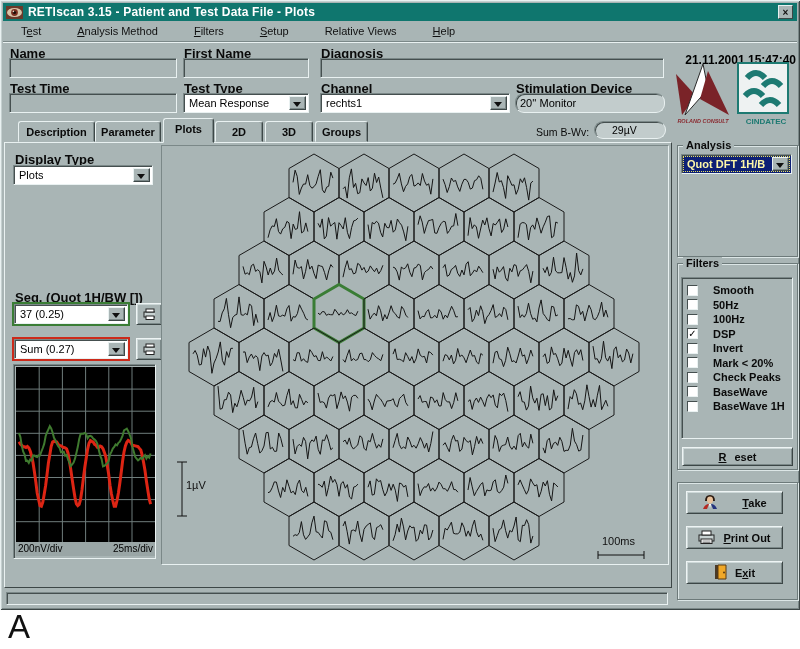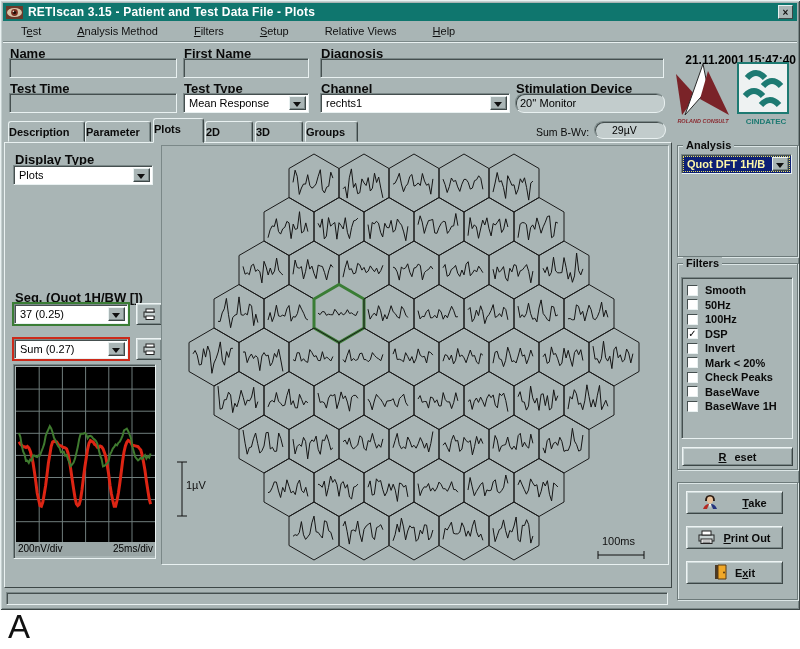--- a/index.html
+++ b/index.html
@@ -26,36 +26,36 @@
   .combo .cval{position:absolute;left:5px;top:3px;white-space:nowrap;overflow:hidden;max-width:calc(100% - 22px);}
   .cbtn{position:absolute;right:2px;top:2px;bottom:2px;width:15px;background:#a9b5b5;
         border:1px solid;border-color:#e9f1f1 #3d4747 #3d4747 #e9f1f1;box-shadow:inset -1px -1px 0 #7b8888;}
   .cbtn::after{content:"";position:absolute;left:3px;top:5px;border:4px solid transparent;border-top:5px solid #101010;}
   .combo.sel{background:#0c1f75;outline:1px dotted #e8e060;outline-offset:-3px;}
   .combo.sel .cval{color:#fdf6a8;font-weight:bold;}
   .combo.greenb{outline:2px solid #3a7d35;outline-offset:0px;}
   .combo.redb{outline:2px solid #cc2a1a;outline-offset:0px;}
   .tab{position:absolute;top:121px;height:21px;background:#a9b5b5;border:1px solid;
        border-color:#e9f1f1 #3d4747 #a9b5b5 #e9f1f1;border-radius:3px 3px 0 0;box-shadow:inset -1px 0 0 #7b8888;
-       font-size:11px;font-weight:bold;line-height:20px;color:#0a0a0a;box-sizing:border-box;}
+       font-size:11px;font-weight:bold;text-align:center;line-height:20px;color:#0a0a0a;box-sizing:border-box;margin-left:10px;}
   .tab.active{top:118px;height:25px;z-index:5;}
   .mainpanel{position:absolute;left:4px;top:142px;width:668px;height:446px;background:#a9b5b5;
              border:1px solid;border-color:#e9f1f1 #3d4747 #3d4747 #e9f1f1;box-sizing:border-box;z-index:2;}
   .hexarea{position:absolute;left:156px;top:2px;width:508px;height:420px;
            border:1px solid;border-color:#7b8888 #e9f1f1 #e9f1f1 #7b8888;box-sizing:border-box;}
   .statusstrip{position:absolute;left:6px;top:592px;width:662px;height:13px;}
   .groupbox{position:absolute;border:1px solid #6d7a7a;box-shadow:inset 1px 1px 0 #dce6e6,1px 1px 0 #dce6e6;}
   .gblabel{position:absolute;top:-7px;left:5px;background:#a9b5b5;padding:0 3px;font-size:11px;font-weight:bold;color:#0a0a0a;}
   .btn{position:absolute;background:#a9b5b5;border:1px solid;border-color:#eef4f4 #3c4646 #3c4646 #eef4f4;
        box-shadow:inset 1px 1px 0 #cdd8d8,inset -1px -1px 0 #7b8888;font-size:11px;font-weight:bold;color:#0a0a0a;
        display:flex;align-items:center;justify-content:center;box-sizing:border-box;font-family:"Liberation Sans",sans-serif;gap:8px;}
   .chkrow{display:flex;align-items:center;height:14.5px;padding-left:5px;}
   .chk{width:11px;height:11px;background:#fff;border:1px solid;border-color:#454f4f #e9f1f1 #e9f1f1 #454f4f;
        box-sizing:border-box;font-size:10px;line-height:9px;text-align:center;color:#000;flex:0 0 auto;}
-  .chklbl{margin-left:7px;font-size:11px;font-weight:bold;color:#0a0a0a;white-space:nowrap;}
+  .chklbl{margin-left:15px;font-size:11px;font-weight:bold;color:#0a0a0a;white-space:nowrap;}
   .desc{white-space:pre-line;font-size:11px;line-height:13px;color:#0a0a0a;}
   .miniplot{position:absolute;left:10px;top:363px;width:143px;height:195px;}
   .mpfoot{position:absolute;left:2px;bottom:2px;width:139px;height:14px;background:#9aa6a6;font-size:10px;color:#000;}
   .mpfoot .l{position:absolute;left:2px;top:1px;}  .mpfoot .r{position:absolute;right:2px;top:1px;}
   .datetime{position:absolute;left:664px;top:45px;width:132px;font-size:12px;font-weight:bold;text-align:right;white-space:nowrap;margin-top:8px;}
   .logotext{font-weight:bold;text-align:center;}
   .figlabel{position:absolute;left:8px;top:608px;font-size:33px;color:#111;}
   .scalelbl{position:absolute;font-size:11px;color:#101010;}
   u{text-underline-offset:1px;}
 </style>

